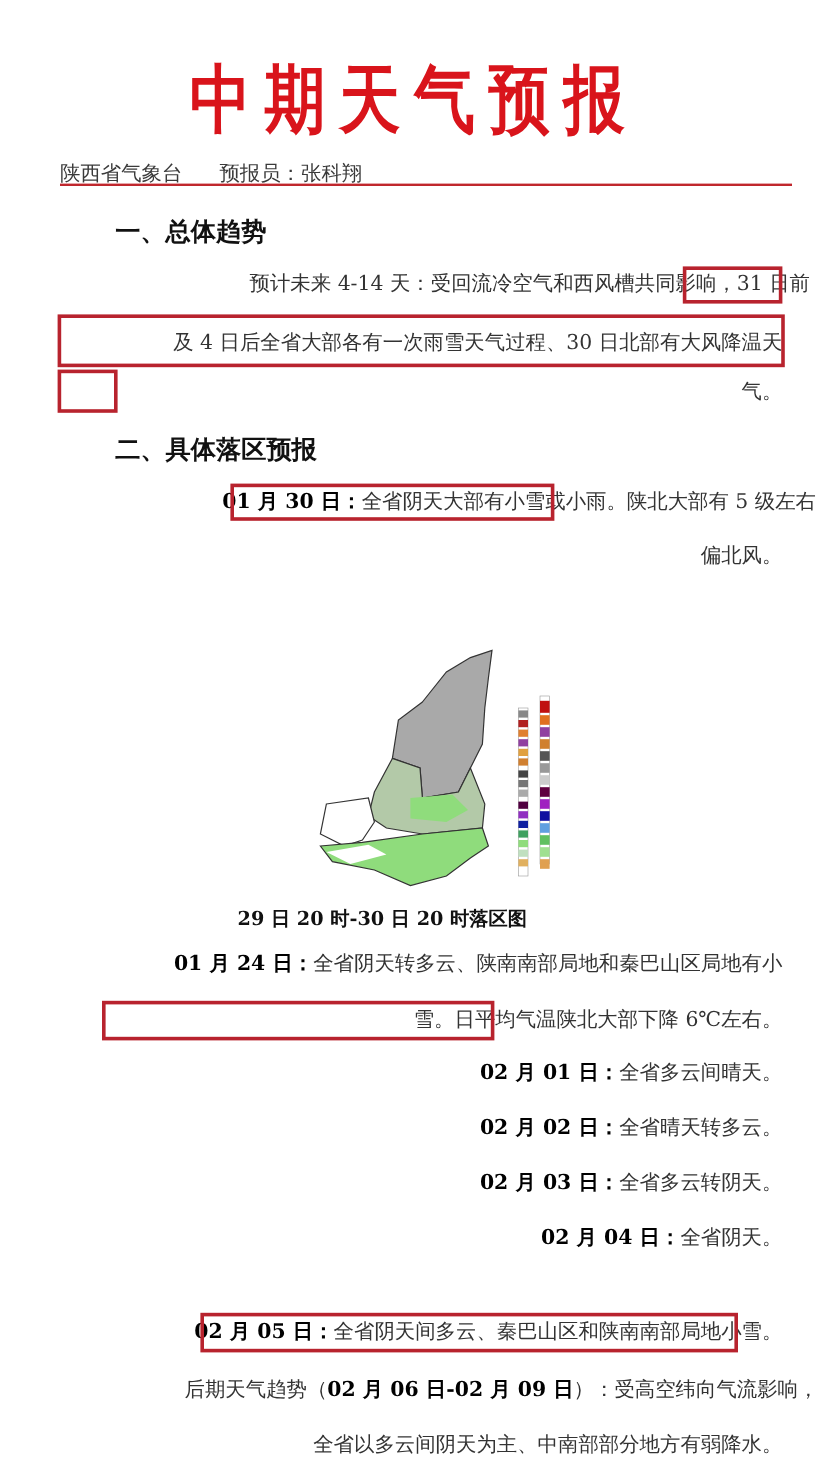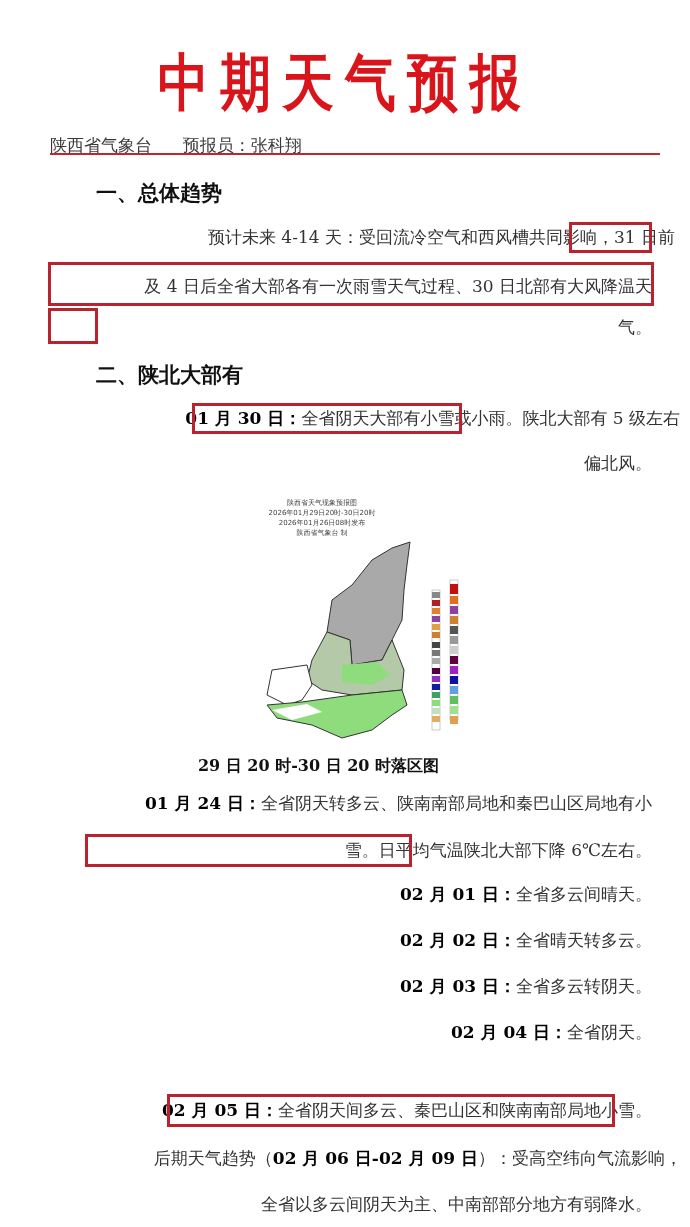--- a/index.html
+++ b/index.html
@@ -37,34 +37,28 @@
 <div class="abs h" style="top:178px">一、总体趋势</div>
 <div class="abs p" style="top:215px;left:95px;width:580px">
   <span>预计未来 4-14 天：受回流冷空气和西风槽共同影响，</span><span>31 日前</span>
 </div>
 <div class="hl" style="left:569px;top:222px;width:83px;height:31px"></div>
 <div class="abs p" style="top:264px">及 4 日后全省大部各有一次雨雪天气过程、30 日北部有大风降温天</div>
 <div class="hl" style="left:48px;top:262px;width:606px;height:44px"></div>
 <div class="abs p" style="top:305px">气。</div>
 <div class="hl" style="left:48px;top:308px;width:50px;height:36px"></div>
 
-<div class="abs h" style="top:360px">二、陕北大部有</div>
+<div class="abs h" style="top:360px">二、具体落区预报</div>
 <div class="abs p" style="top:396px;left:80px;width:600px">
   <span class="bold">01 月 30 日：</span><span>全省阴天大部有小雪或小雨。</span><span>陕北大部有 5 级左右</span>
 </div>
 <div class="hl" style="left:192px;top:403px;width:270px;height:31px"></div>
 <div class="abs p" style="top:441px">偏北风。</div>
 
 <div class="abs map-wrap">
-  <div class="map-head">
-    <div>陕西省天气现象预报图</div>
-    <div>2026年01月29日20时-30日20时</div>
-    <div>2026年01月26日08时发布</div>
-    <div>陕西省气象台 制</div>
-  </div>
   <svg width="240" height="260" style="position:absolute;left:0;top:0">
 
     <path d="M120 95 L140 70 L160 58 L178 52 L175 75 L172 100 L170 130 L160 150 L150 170 L120 175 L118 150 L95 142 L100 110 Z" fill="#a9a9a9" stroke="#333" stroke-width="1"></path>
 
     <path d="M95 142 L118 150 L120 175 L150 170 L160 150 L172 180 L170 200 L120 205 L90 200 L75 190 L80 170 Z" fill="#b3c9a8" stroke="#333" stroke-width="1"></path>
     <path d="M110 175 L145 172 L158 185 L140 195 L110 192 Z" fill="#8fdc7c"></path>
 
     <path d="M40 180 L75 175 L80 195 L70 210 L55 215 L35 205 Z" fill="#ffffff" stroke="#333" stroke-width="1"></path>
 
     <path d="M35 215 L70 212 L120 205 L170 200 L175 215 L160 225 L140 240 L110 248 L80 235 L45 228 Z" fill="#8fdc7c" stroke="#333" stroke-width="1"></path>

